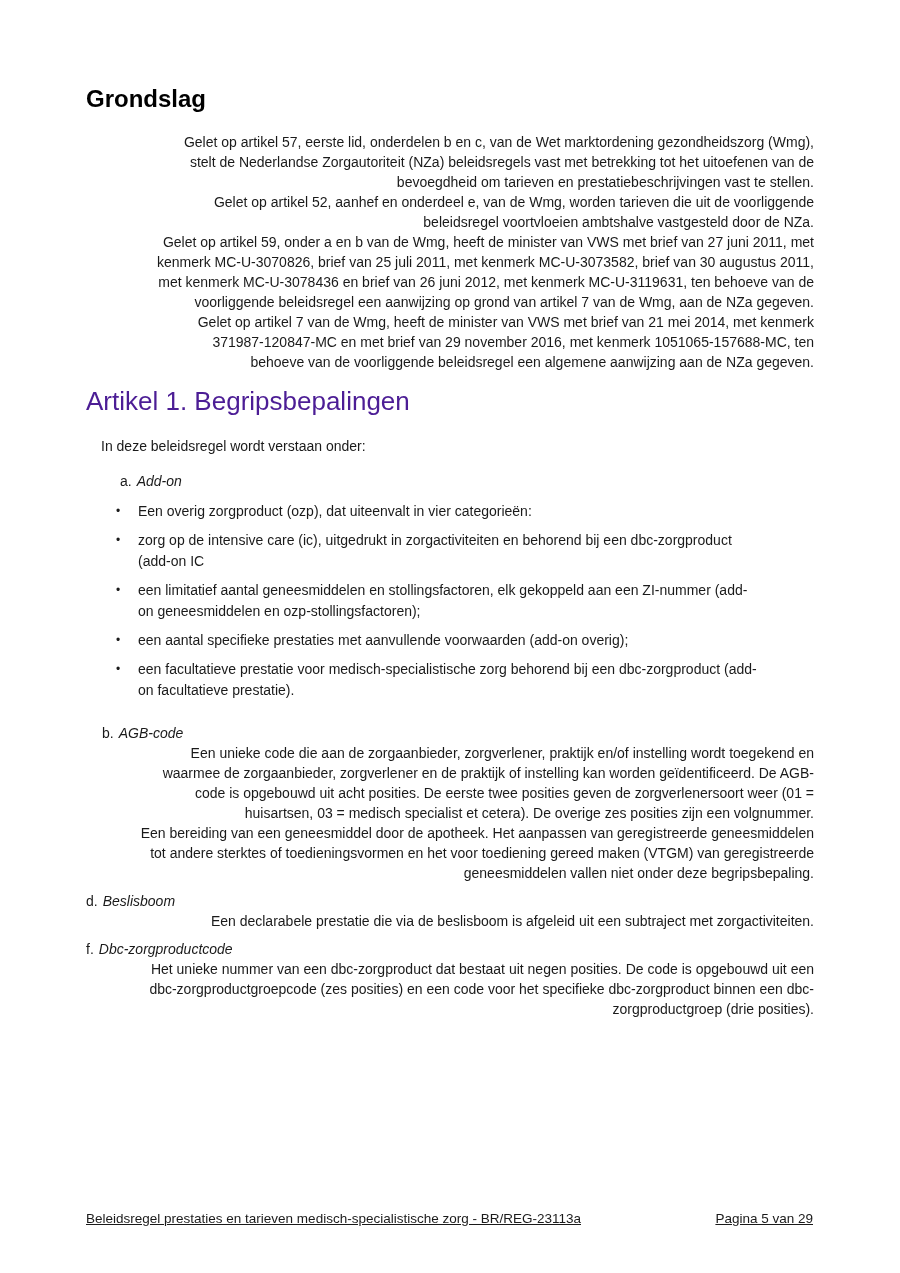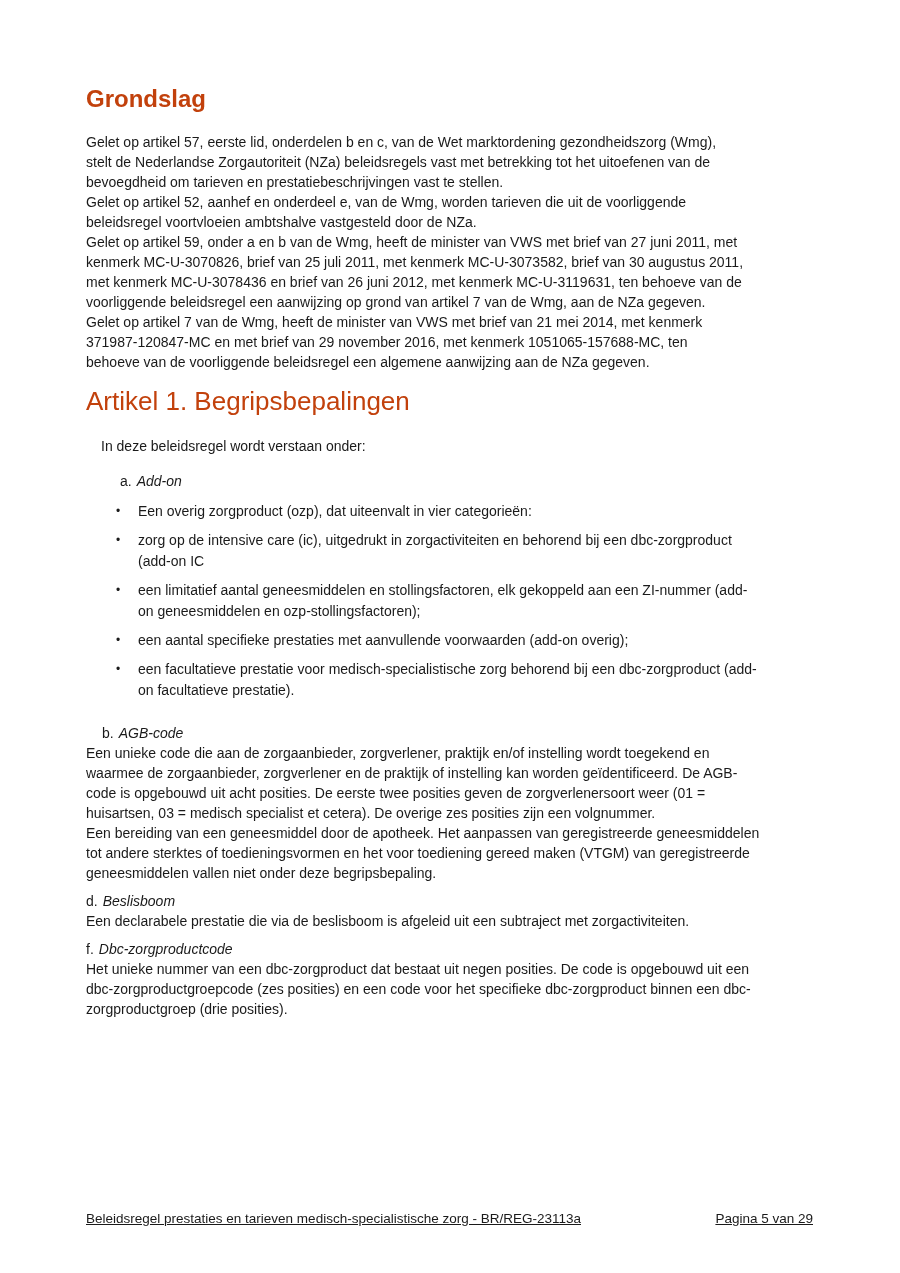--- a/index.html
+++ b/index.html
@@ -12,33 +12,34 @@
     padding: 86px 86px 0 86px;
     font-family: "Liberation Sans", "DejaVu Sans", sans-serif;
     color: #1a1a1a;
   }
   .pre { white-space: pre-line; }
   h1.doc-h1 {
     margin: 0 0 20px 0;
     font-size: 24px;
     line-height: 26px;
     font-weight: 700;
-    color: #c2410c;
+    color: #000000;
   }
   h2.doc-h2 {
     margin: 14px 0 20px 0;
     font-size: 26px;
     line-height: 30px;
     font-weight: 400;
-    color: #c2410c;
+    color: #4c1d95;
   }
   p.body {
     margin: 0;
     font-size: 14px;
     line-height: 20px;
+    text-align: right;
   }
   p.intro { margin: 15px; font-size: 14px; line-height: 20px; }
   .term {
     margin: 8px 0 0 0;
     font-size: 14px;
     line-height: 20px;
   }
   .term--first { margin-top: 10px; margin-left: 34px; }
   .term--spaced { margin-top: 22px; padding-left: 16px; }
   .term .term-label { font-style: normal; margin-right: 5px; }

